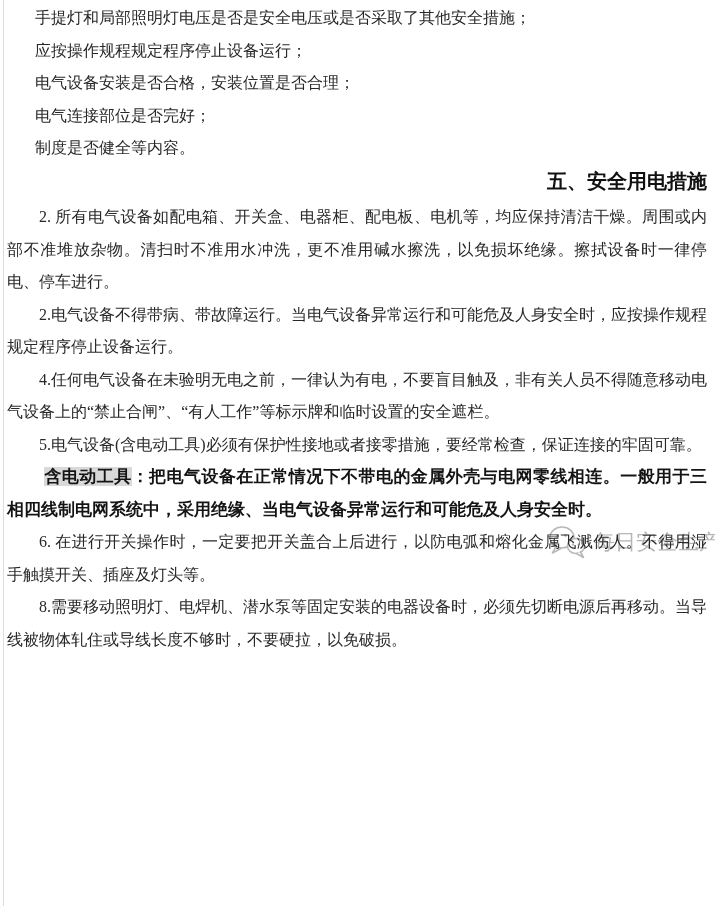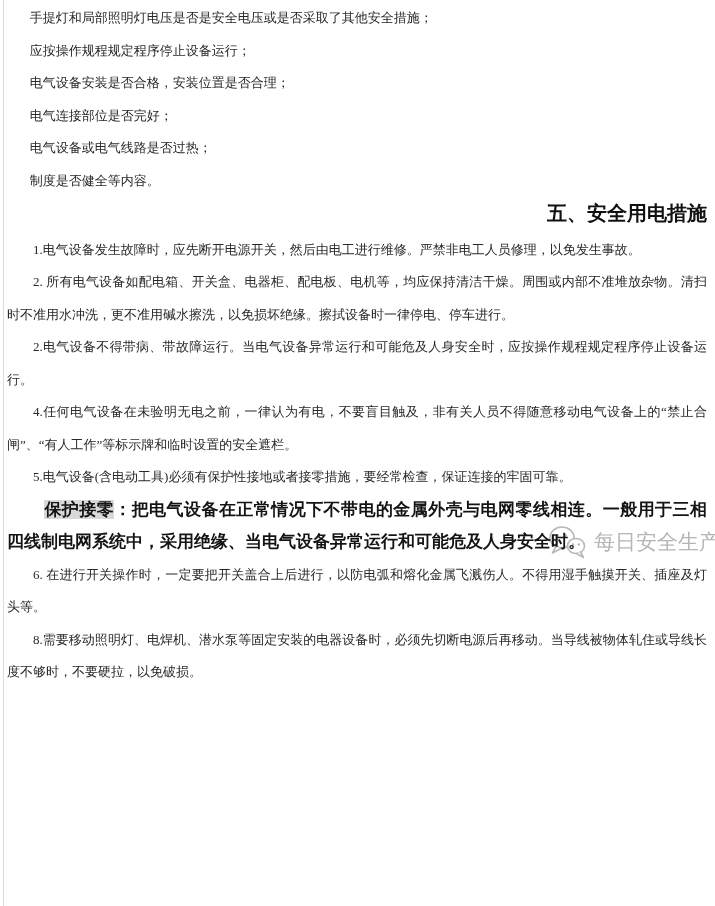--- a/index.html
+++ b/index.html
@@ -20,21 +20,21 @@
   }
   .content {
     position: absolute;
     left: 7px; top: 2px;
     width: 700px;
     text-align: justify;
     z-index: 1;
   }
   p.body {
     margin: 0;
-    font-size: 13px;
+    font-size: 16px;
     line-height: 32.5px;
     color: var(--body-text, #282828);
     text-indent: 2em;
   }
   p.intro {
     text-indent: 1.75em;
     text-align: left;
   }
   h2.heading {
     margin: 0 0 4px 0;
@@ -78,33 +78,31 @@
 <body>
 
 <div class="page">
   <div class="left-rule"></div>
 
   <div class="content">
     <p class="body intro">手提灯和局部照明灯电压是否是安全电压或是否采取了其他安全措施；</p>
     <p class="body intro">应按操作规程规定程序停止设备运行；</p>
     <p class="body intro">电气设备安装是否合格，安装位置是否合理；</p>
     <p class="body intro">电气连接部位是否完好；</p>
-    <p class="body intro">电气设备或电气线路是否过热；</p>
     <p class="body intro">制度是否健全等内容。</p>
 
     <h2 class="heading">五、安全用电措施</h2>
 
-    <p class="body para">1.电气设备发生故障时，应先断开电源开关，然后由电工进行维修。严禁非电工人员修理，以免发生事故。</p>
     <p class="body para">2. 所有电气设备如配电箱、开关盒、电器柜、配电板、电机等，均应保持清洁干燥。周围或内部不准堆放杂物。清扫时不准用水冲洗，更不准用碱水擦洗，以免损坏绝缘。擦拭设备时一律停电、停车进行。</p>
     <p class="body para">2.电气设备不得带病、带故障运行。当电气设备异常运行和可能危及人身安全时，应按操作规程规定程序停止设备运行。</p>
     <p class="body para">4.任何电气设备在未验明无电之前，一律认为有电，不要盲目触及，非有关人员不得随意移动电气设备上的“禁止合闸”、“有人工作”等标示牌和临时设置的安全遮栏。</p>
     <p class="body para">5.电气设备(含电动工具)必须有保护性接地或者接零措施，要经常检查，保证连接的牢固可靠。</p>
 
     <div class="note">
-      <p class="note-p second"><span class="hl">保护接零</span><span>：</span><span>把电气设备在正常情况下不带电的金属外壳与电网零线相连。一般用于三相四线制电网系统中，采用绝缘、当电气设备异常运行和可能危及人身安全时。</span></p>
+      <p class="note-p second"><span class="hl">含电动工具</span><span>：</span><span>把电气设备在正常情况下不带电的金属外壳与电网零线相连。一般用于三相四线制电网系统中，采用绝缘、当电气设备异常运行和可能危及人身安全时。</span></p>
     </div>
 
     <p class="body para">6. 在进行开关操作时，一定要把开关盖合上后进行，以防电弧和熔化金属飞溅伤人。不得用湿手触摸开关、插座及灯头等。</p>
     <p class="body para">8.需要移动照明灯、电焊机、潜水泵等固定安装的电器设备时，必须先切断电源后再移动。当导线被物体轧住或导线长度不够时，不要硬拉，以免破损。</p>
   </div>
 
   <div class="watermark">
     <svg class="wm-icon" width="38" height="36" viewBox="0 0 38 36" fill="none" stroke="#b8b8b8" stroke-width="1.6" stroke-linecap="round" stroke-linejoin="round">
       <ellipse cx="14" cy="13.5" rx="12" ry="10.5"></ellipse>
       <path d="M8 22.5 L4.5 29 L13 24.5" fill="#ffffff"></path>

